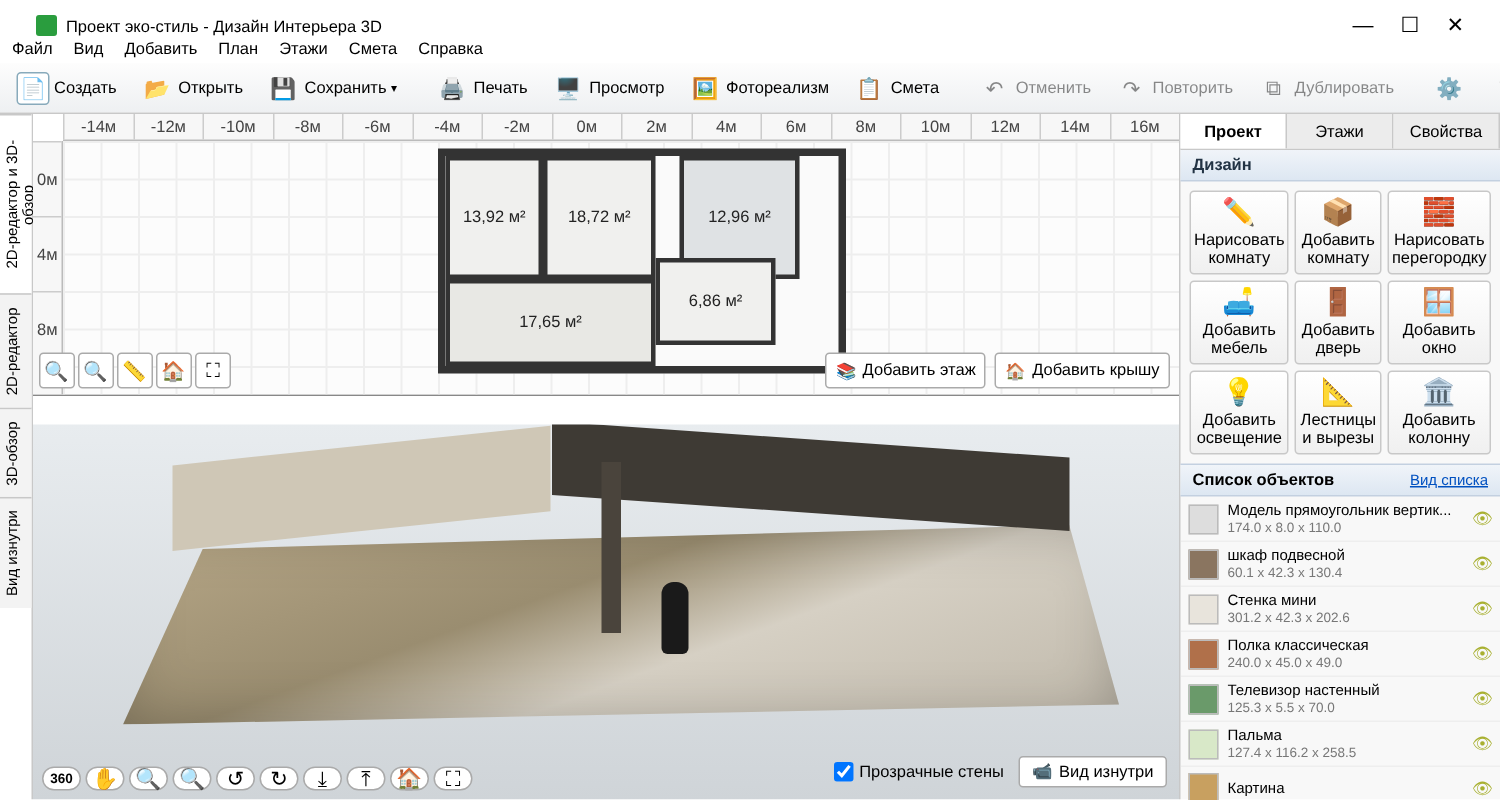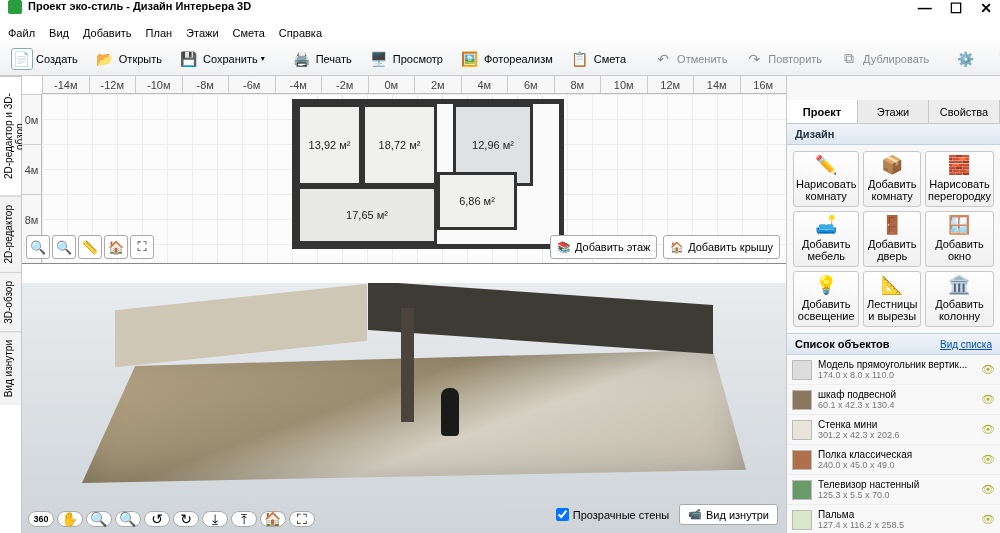--- a/index.html
+++ b/index.html
@@ -1,19 +1,19 @@
 <!DOCTYPE html>
 <html><head>
 <meta charset="utf-8">
 <style>
 * { box-sizing: border-box; margin: 0; padding: 0; font-family: "Segoe UI", Tahoma, sans-serif; font-size: 11px; }
 body { width: 1000px; height: 533px; background: #fff; overflow: hidden; display: flex; flex-direction: column; }
 
 
-.titlebar { height: 24px; display: flex; align-items: flex-start; padding: 0 8px; font-weight: bold; }
+.titlebar { height: 24px; display: flex; align-items: flex-end; padding: 0 24px; }
 .titlebar .logo { width: 14px; height: 14px; background: #2a9d3e; border-radius: 2px; margin-right: 6px; }
 .titlebar .title { flex: 1; }
 .titlebar .winbtns { display: flex; gap: 18px; }
 .titlebar .winbtns span { cursor: pointer; font-size: 14px; font-family: "Segoe MDL2 Assets", sans-serif; }
 
 
 .menubar { height: 18px; display: flex; gap: 14px; padding-left: 8px; align-items: center; }
 .menubar span { cursor: pointer; }
 
 
@@ -52,21 +52,21 @@
 .r3d-wall { position:absolute; background:#c7bfae; }
 .r3d-person { position:absolute; left:54%; top:50%; width:18px; height:48px; background:#1a1a1a; border-radius:8px 8px 4px 4px; }
 .bottom-toolbar { position:absolute; left:6px; bottom:6px; display:flex; gap:3px; }
 .bottom-toolbar .btn { width:26px; height:16px; border:1px solid #aaa; border-radius:12px; background:#fff; display:flex; align-items:center; justify-content:center; cursor:pointer; font-size:14px; }
 .view3d-right { position:absolute; right:8px; bottom:8px; display:flex; gap:10px; align-items:center; }
 .chk { display:flex; align-items:center; gap:4px; }
 .pillbtn { border:1px solid #aaa; padding:3px 8px; border-radius:3px; background:#fff; display:flex; align-items:center; gap:4px; cursor:pointer; }
 
 
 .rightpanel { width: 214px; border-left: 1px solid #c8c8c8; display:flex; flex-direction:column; background:#f8f8f8; }
-.rtabs { display:flex; height:24px; border-bottom:1px solid #c8c8c8;margin-top:24px; }
+.rtabs { display:flex; height:24px; border-bottom:1px solid #c8c8c8; }
 .rtab { flex:1; text-align:center; line-height:24px; border-right:1px solid #c8c8c8; cursor:pointer; background:#ececec; }
 .rtab.active { background:#fff; font-weight:bold; }
 .rsection-h { background:linear-gradient(#f0f4f9,#dde7f2); padding:4px 8px; font-weight:bold; border-bottom:1px solid #c3d0e0; color:#234; }
 .rgrid { display:grid; grid-template-columns:1fr 1fr 1fr; gap:4px; padding:6px; }
 .rcell { height:56px; border:1px solid #c8c8c8; background:linear-gradient(#fff,#f0f0f0); border-radius:3px; display:flex; flex-direction:column; align-items:center; justify-content:center; cursor:pointer; text-align:center; font-size:9px; line-height:1.1; padding:2px; gap:2px; }
 .rcell .ico { font-size:18px; }
 .listhead { display:flex; justify-content:space-between; align-items:center; padding:4px 8px; background:linear-gradient(#f0f4f9,#dde7f2); border-top:1px solid #c3d0e0; border-bottom:1px solid #c3d0e0; font-weight:bold; }
 .listhead a { font-weight:normal; font-size:10px; color:#0050c0; text-decoration:underline; }
 .objlist { flex:1; overflow-y:auto; }
 .objitem { display:flex; align-items:center; gap:6px; padding:4px 5px; border-bottom:1px solid #eee; cursor:pointer; }

